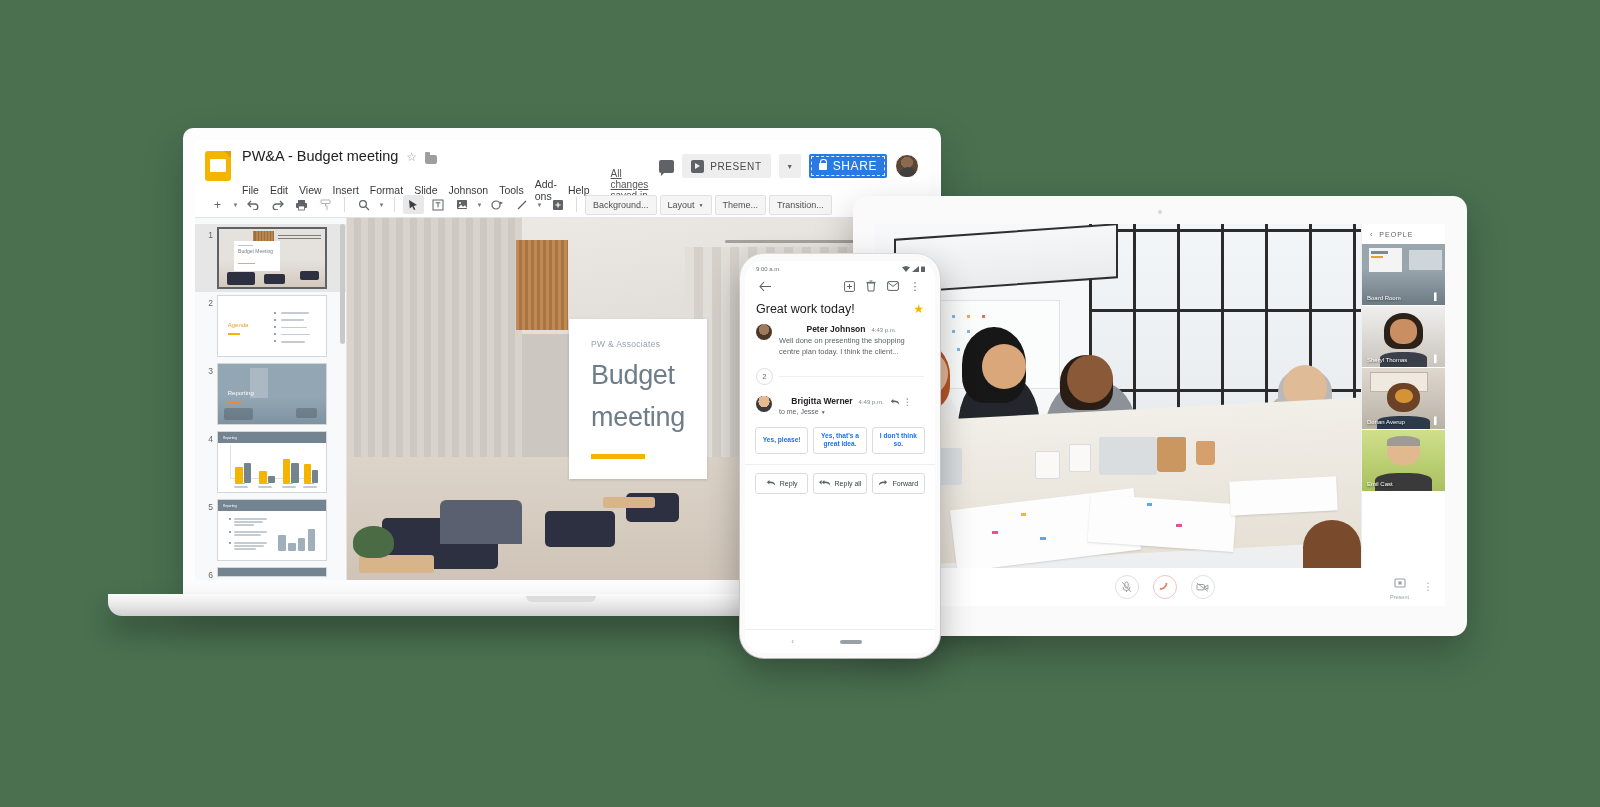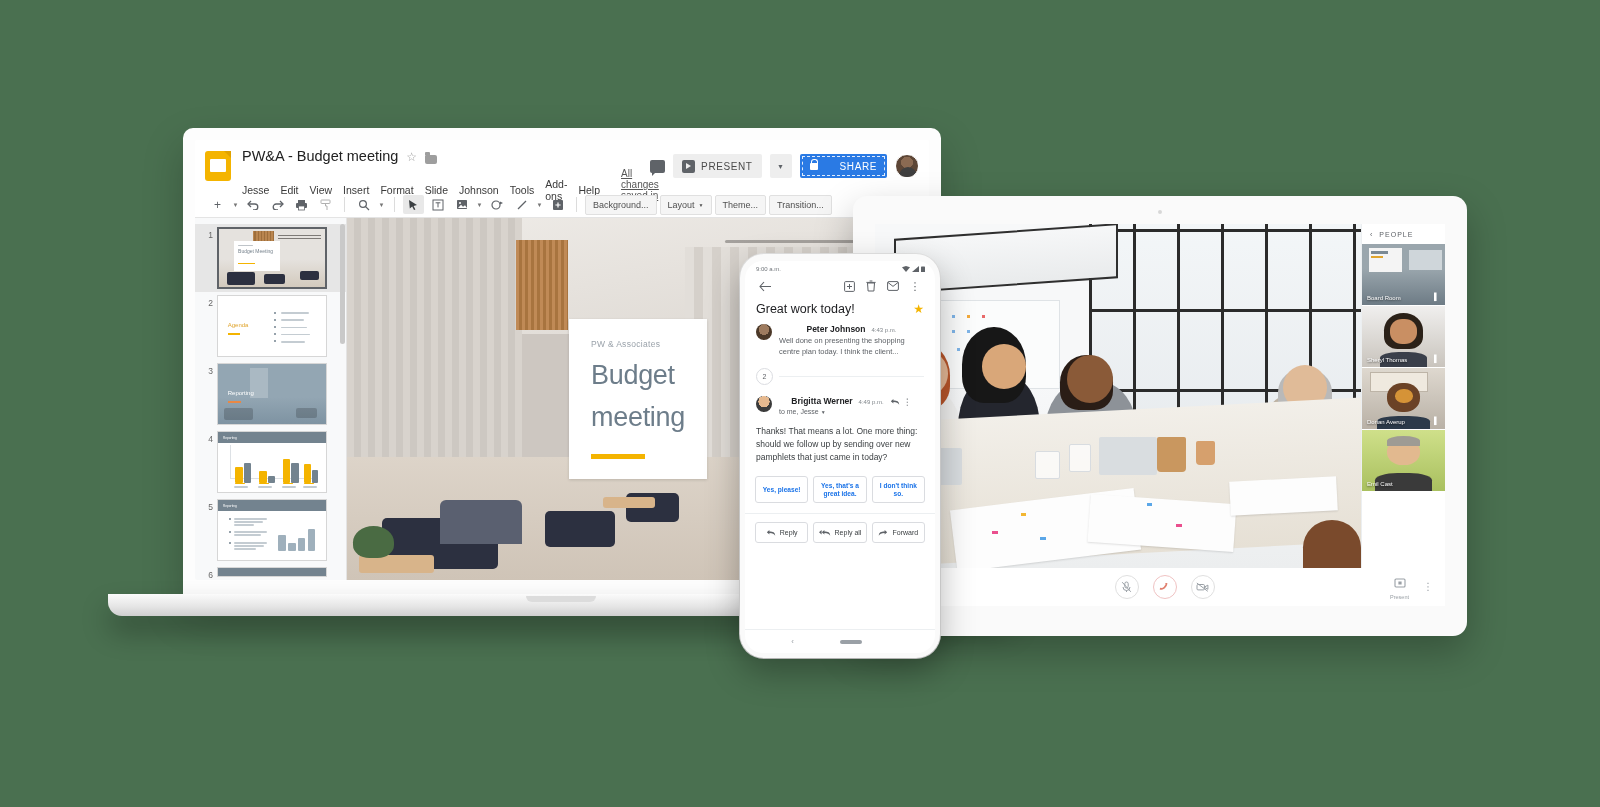--- a/index.html
+++ b/index.html
@@ -97,21 +97,21 @@
     outline: 1px dashed rgba(255,255,255,.85); outline-offset: -3px;
   }
   .gs-lock {
     width: 8px; height: 7px; background: #fff; border-radius: 1px; position: relative;
   }
   .gs-lock::before {
     content: ""; position: absolute; left: 1.5px; top: -4px;
     width: 5px; height: 5px; border: 1.4px solid #fff; border-bottom: none;
     border-radius: 3px 3px 0 0;
   }
-  .gs-share-label { font-size: 10px; letter-spacing: .6px; margin-left: 16px; }
+  .gs-share-label { font-size: 12px; letter-spacing: .6px; }
   .gs-avatar {
     width: 24px; height: 24px; border-radius: 50%;
     background: radial-gradient(circle at 50% 34%, #8b6a52 0 32%, #5d4636 33% 100%);
     position: relative; overflow: hidden; border: 1px solid #fff;
   }
   .gs-avatar::after {
     content: ""; position: absolute; left: 3px; bottom: 0; width: 18px; height: 10px;
     background: #3f3f3f; border-radius: 9px 9px 0 0;
   }
 
@@ -361,21 +361,21 @@
 
     <div class="gs-header">
       <div class="gs-logo"></div>
       <div class="gs-titlewrap">
         <div class="gs-titlerow">
           <div class="gs-title">PW&amp;A - Budget meeting</div>
           <div class="gs-star">☆</div>
           <div class="gs-folder"></div>
         </div>
         <div class="gs-menus">
-          <span class="gs-menu">Jesse</span>
+          <span class="gs-menu">File</span>
           <span class="gs-menu">Edit</span>
           <span class="gs-menu">View</span>
           <span class="gs-menu">Insert</span>
           <span class="gs-menu">Format</span>
           <span class="gs-menu">Slide</span>
           <span class="gs-menu">Johnson</span>
           <span class="gs-menu">Tools</span>
           <span class="gs-menu">Add-ons</span>
           <span class="gs-menu">Help</span>
           <span class="gs-saved">All changes saved in Drive</span>
@@ -849,21 +849,20 @@
             </span>
           </span>
         </div>
         <div class="ph-to">
           <span>to me, Jesse</span>
           <span style="font-size:5px"> ▼</span>
         </div>
       </div>
     </div>
 
-    <div class="ph-bodytext">Thanks! That means a lot. One more thing: should we follow up by sending over new pamphlets that just came in today?</div>
 
     <div class="ph-smart">
       <div class="ph-chip">Yes, please!</div>
       <div class="ph-chip">Yes, that's a great idea.</div>
       <div class="ph-chip">I don't think so.</div>
     </div>
 
     <div class="ph-actions">
       <div class="ph-abtn">
         <svg width="10" height="8" viewBox="0 0 10 8">

